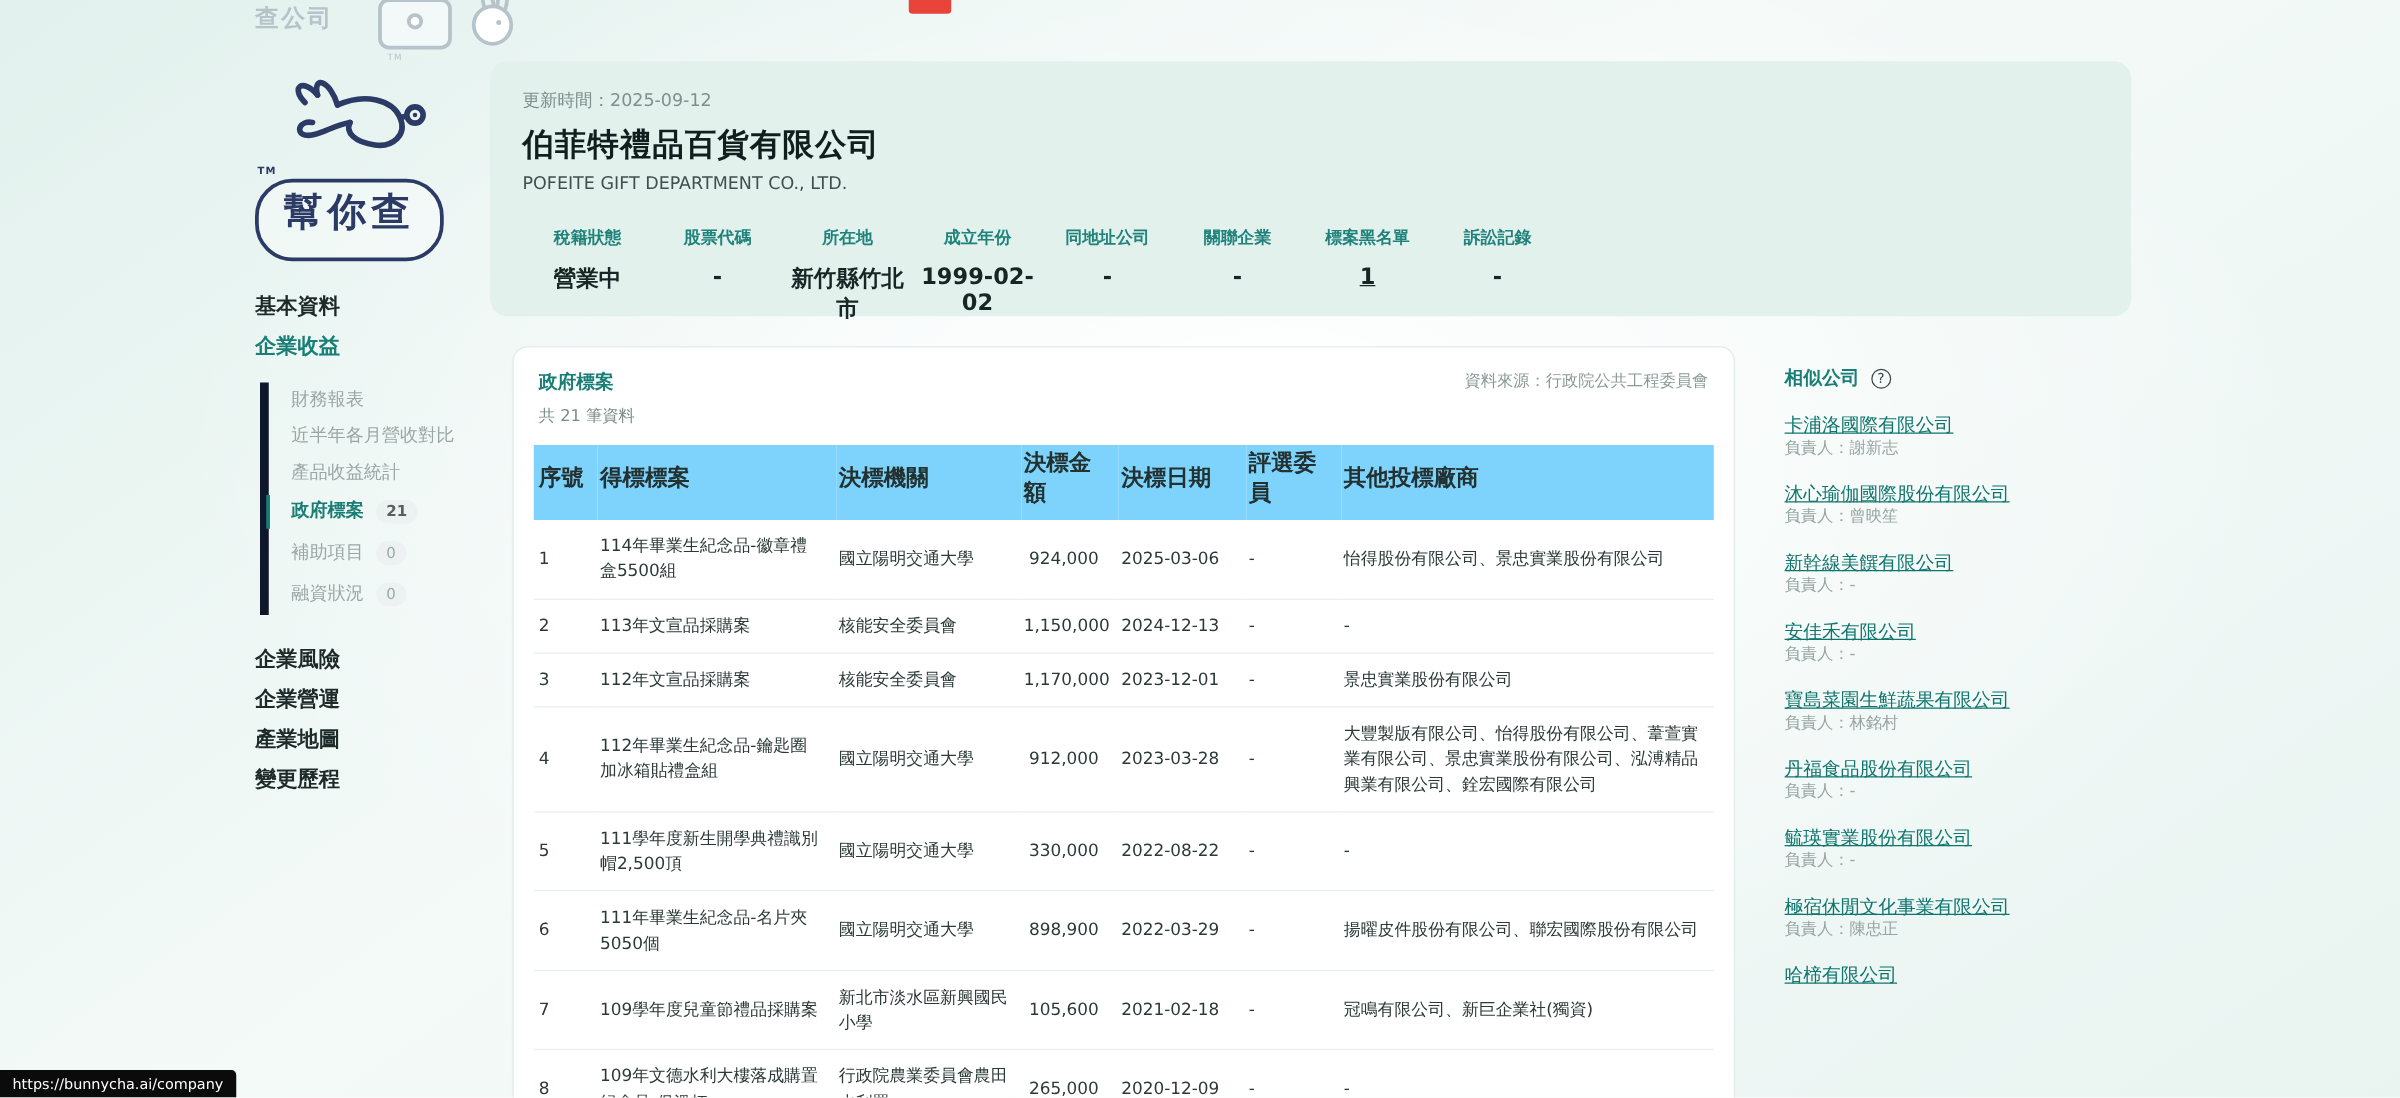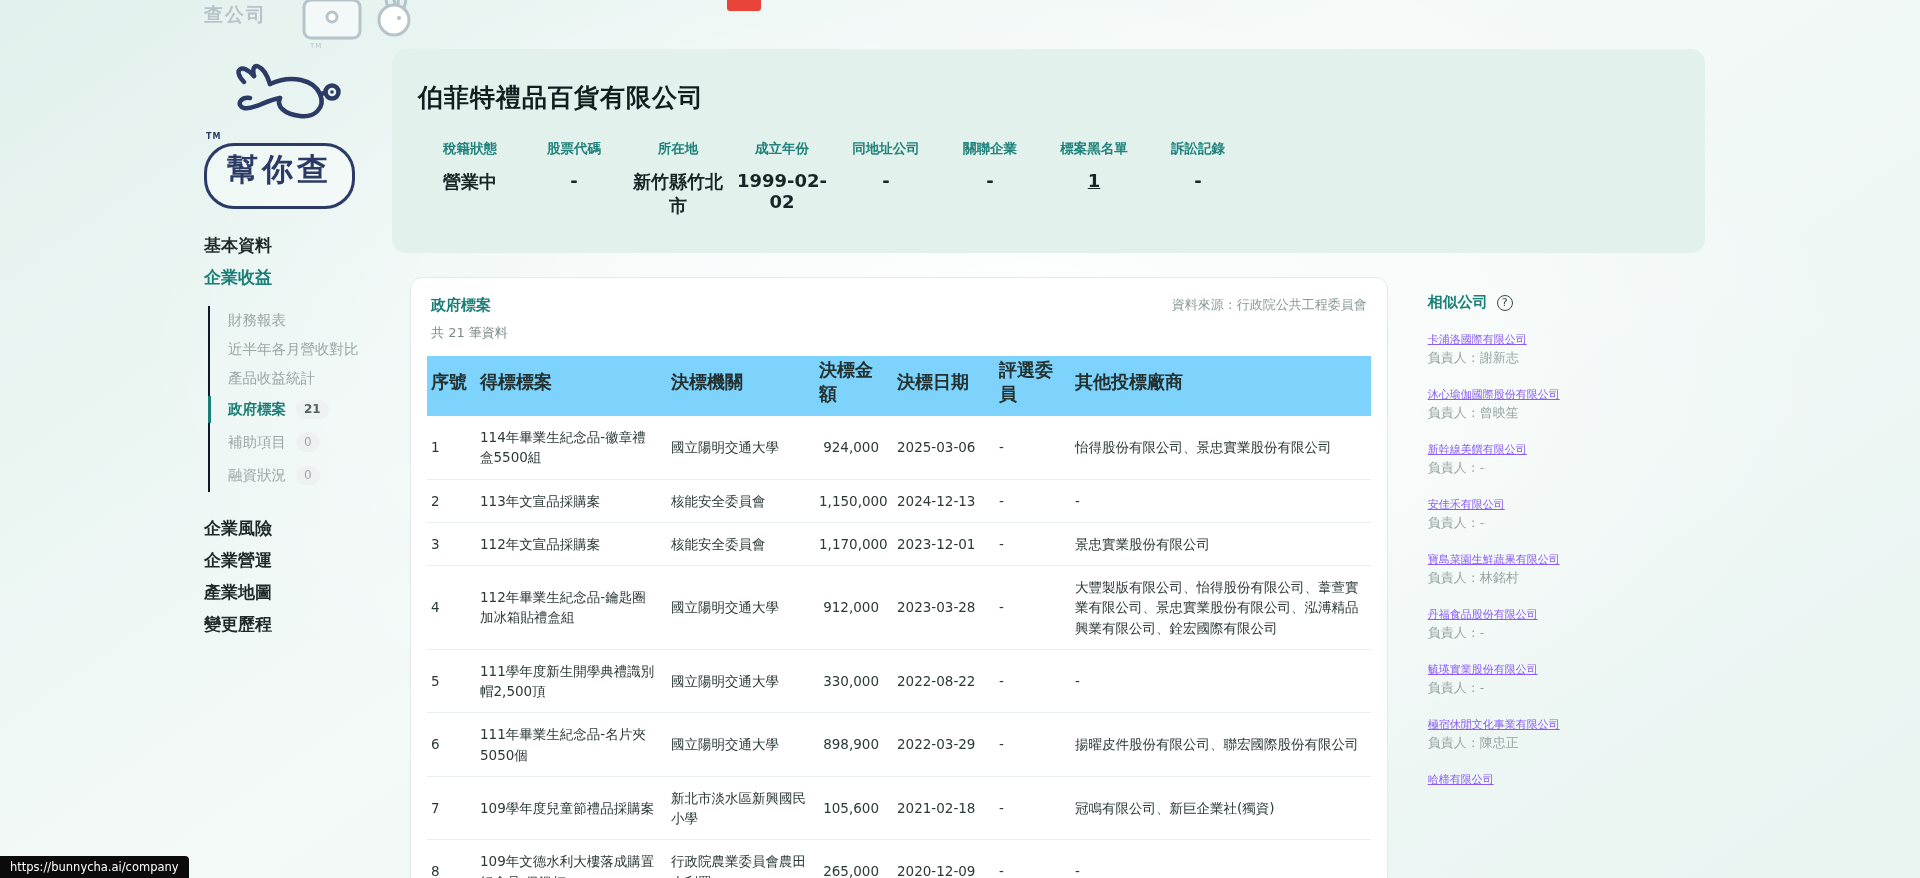--- a/index.html
+++ b/index.html
@@ -19,21 +19,21 @@
   .ghost-text{position:absolute;left:14px;top:2px;font-size:19px;font-weight:700;letter-spacing:2px;color:#b6c3ca;}
   .ghost-art{position:absolute;left:108px;top:-16px;}
   .ghost-tm{position:absolute;left:120px;top:42px;font-size:7px;color:#b6c3ca;letter-spacing:1px;}
   .logo-main{margin-top:8px;padding-left:14px;}
   .logo-rabbit{display:block;margin-left:10px;}
   .logo-tm{display:block;font-size:8px;color:#2c3a66;font-weight:700;margin:0 0 2px 2px;letter-spacing:1px;}
   .logo-pill{display:inline-block;border:3.5px solid #2c3a66;border-radius:30px;padding:3px 20px 15px;font-size:31px;font-weight:700;color:#2c3a66;letter-spacing:4px;background:rgba(255,255,255,.35);}
   .nav{margin-top:28px;padding-left:14px;}
   .nav-main{font-size:17px;font-weight:700;color:#1d2a29;margin-bottom:15px;line-height:17px;cursor:pointer;}
   .nav-main.active{color:#197e76;}
-  .subnav{list-style:none;margin:20px 0 28px 4px;padding:0 0 0 0;border-left:2px solid #0f172a;}
+  .subnav{list-style:none;margin:20px 0 28px 4px;padding:0 0 0 0;border-left:7px solid #0f172a;}
   .subnav-item{position:relative;display:flex;align-items:center;gap:10px;padding:7px 0 7px 18px;font-size:14.5px;color:#9aa7a6;line-height:15px;cursor:pointer;}
   .subnav-item.active{color:#197e76;font-weight:600;}
   .subnav-item.active::before{content:'';position:absolute;left:-2px;top:3px;bottom:3px;width:3px;background:#197e76;}
   .badge{background:#edf1f1;border-radius:10px;padding:1px 8px;font-size:12px;color:#53615f;line-height:17px;}
   .subnav-item.muted .badge{color:#9daba9;}
   
   .content{position:absolute;left:392px;top:49px;width:1313px;}
   .company-card{box-sizing:border-box;height:204px;background:#e3f1ed;border-radius:14px;padding:23px 26px;}
   .updated{font-size:14px;color:#7c908d;}
   .company-name{font-size:25px;font-weight:700;color:#101f1e;margin-top:9px;letter-spacing:1px;}
@@ -55,21 +55,21 @@
   table.tenders th:first-child{padding-left:4px;}
   table.tenders td{padding:11px 10px 11px 2px;border-bottom:1px solid #e8efee;vertical-align:middle;line-height:1.5;}
   table.tenders td:first-child{padding-left:4px;}
   th.col-amount,td.cell-amount{text-align:right;padding-right:16px !important;}
   
   .similar{margin-left:40px;width:278px;padding-top:16px;}
   .similar-head{display:flex;align-items:center;gap:9px;}
   .similar-title{font-size:15px;font-weight:700;color:#197e76;}
   .help-icon{box-sizing:border-box;width:16px;height:16px;border:1.5px solid #3a4a48;border-radius:50%;font-size:11px;line-height:13px;text-align:center;color:#3a4a48;cursor:pointer;}
   .similar-item{margin-top:19px;}
-  .similar-name{font-size:11px;color:#8b5cf6;text-decoration:underline;font-weight:500;cursor:pointer;line-height:18px;}
+  .similar-name{font-size:15px;color:#0f766e;text-decoration:underline;font-weight:500;cursor:pointer;line-height:18px;}
   .similar-owner{margin-top:0;font-size:13px;color:#97a5a3;}
   
   .status-tooltip{position:absolute;left:0;bottom:0;background:#0b0b0b;color:#ffffff;font-size:11.5px;padding:4px 10px;border-radius:0 4px 0 0;}
 </style>
 </head>
 <body>
 
 <div class="red-notch"></div>
 
 <aside class="sidebar">
@@ -147,21 +147,23 @@
         <div class="nav-main"><span>產業地圖</span></div>
 
         <div class="nav-main"><span>變更歷程</span></div>
       </div>
   </nav>
 </aside>
 
 <main class="content">
 
   <section class="company-card">
+    <div class="updated">更新時間：2025-09-12</div>
     <h1 class="company-name" style="margin:9px 0 0;">伯菲特禮品百貨有限公司</h1>
+    <div class="company-en">POFEITE GIFT DEPARTMENT CO., LTD.</div>
     <div class="stats">
 
         <div class="stat">
           <div class="stat-label">稅籍狀態</div>
           <div class="stat-value">營業中</div>
         </div>
 
         <div class="stat">
           <div class="stat-label">股票代碼</div>
           <div class="stat-value">-</div>

